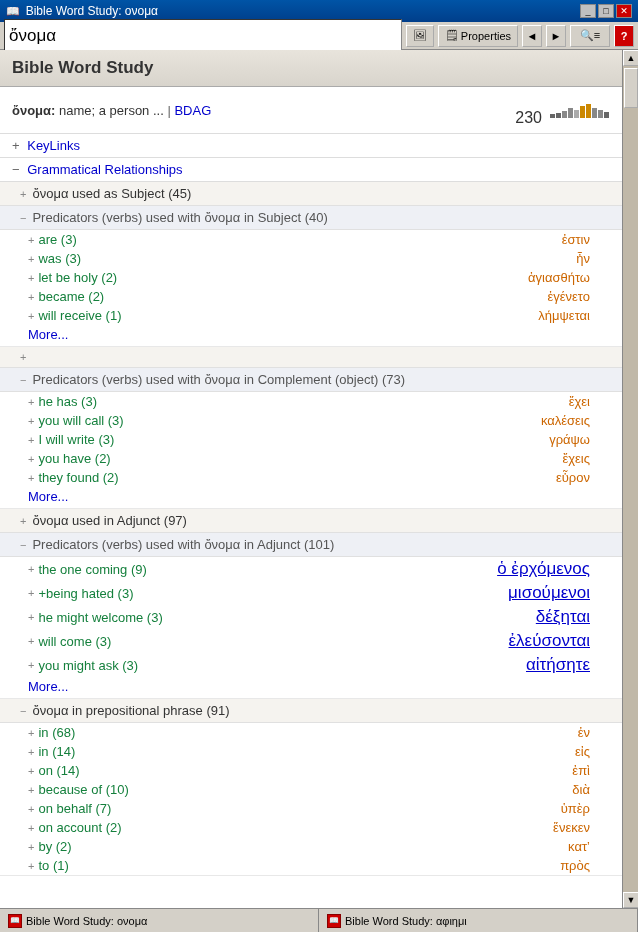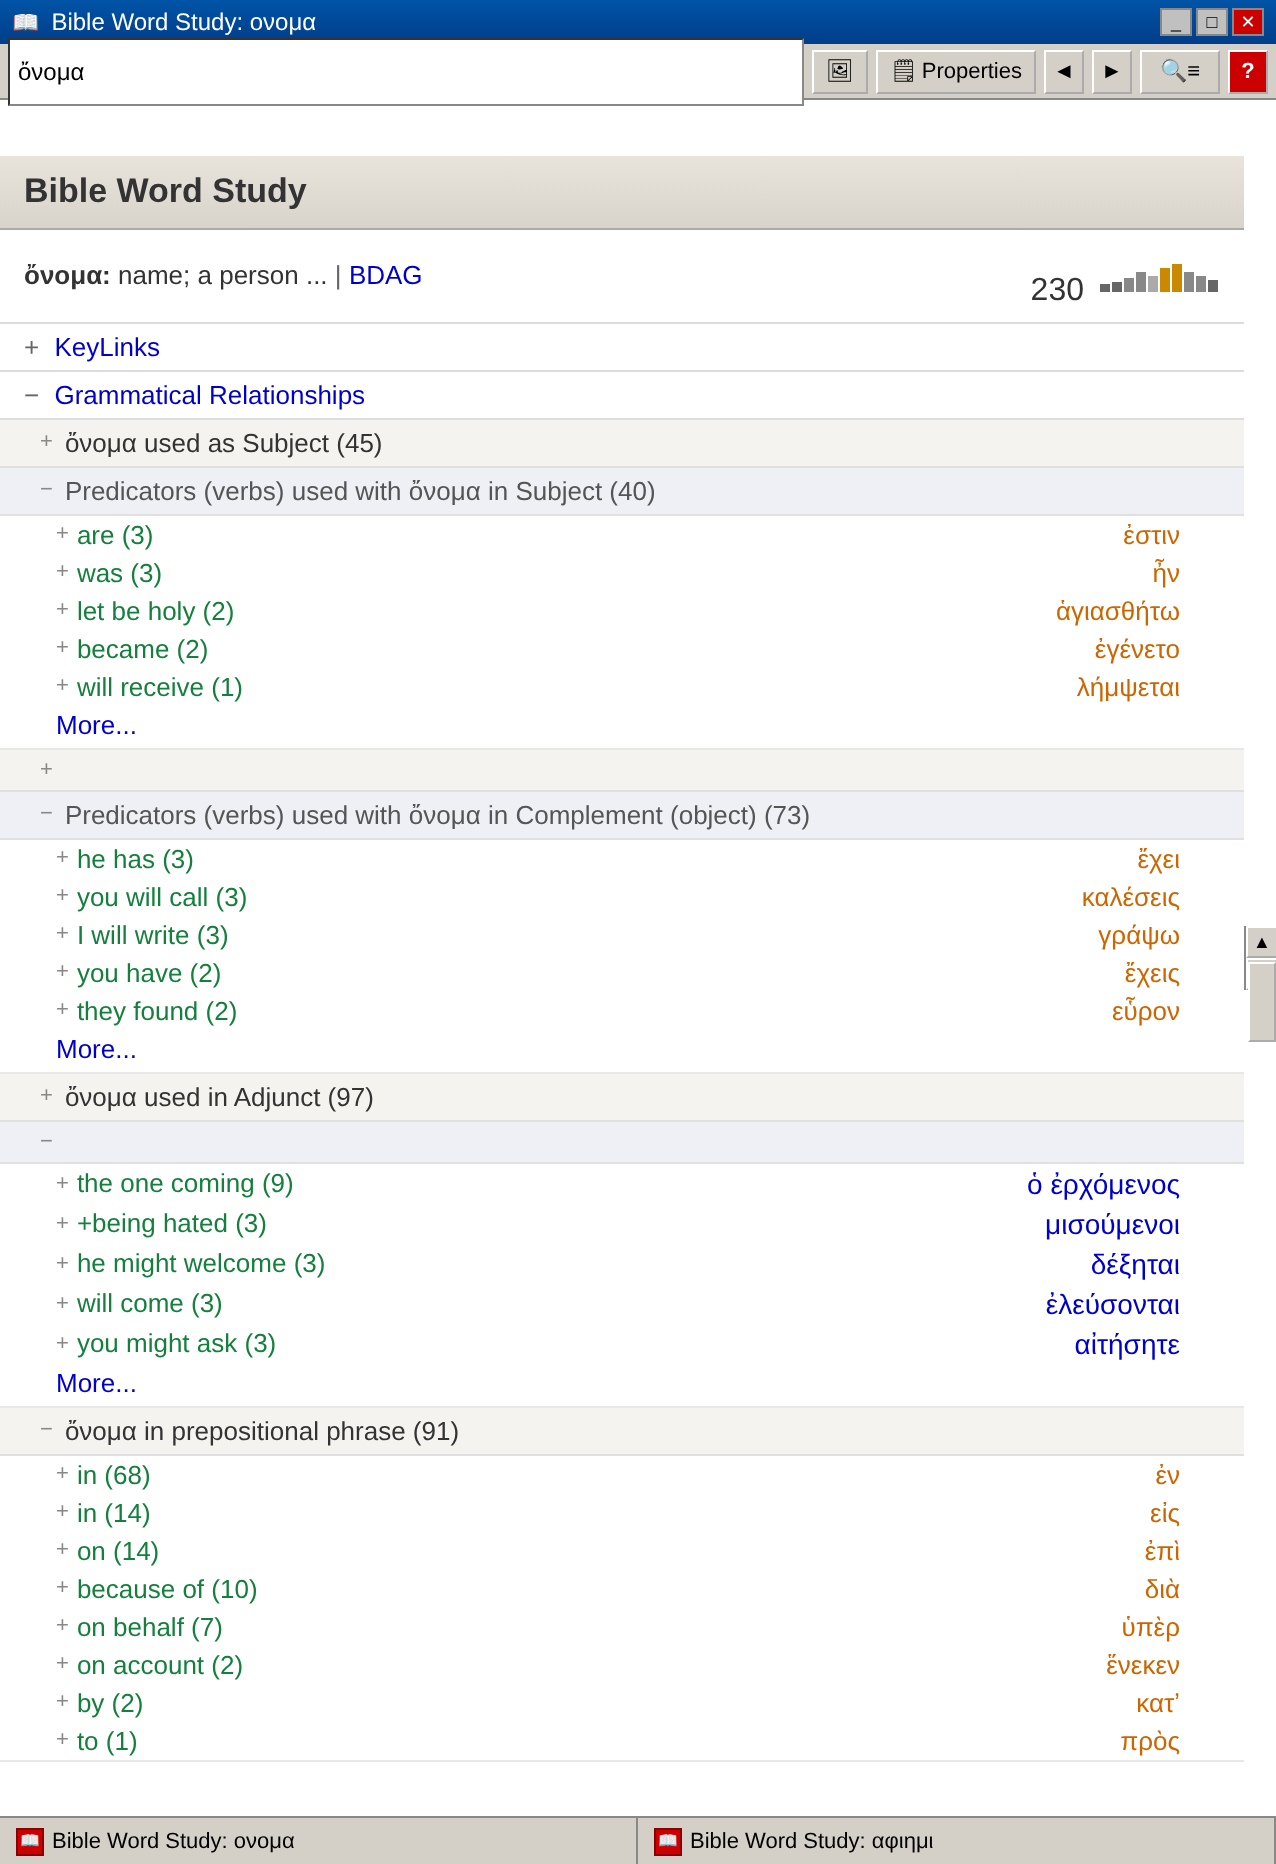--- a/index.html
+++ b/index.html
@@ -37,21 +37,21 @@
       align-items: center;
       gap: 4px;
       height: 28px;
     }
     .toolbar-input {
       flex: 1;
       height: 32px;
       border: 1px inset #888;
       background: white;
       padding: 16px 4px;
-      font-size: 12px;
+      font-size: 17px;
     }
     .toolbar-btn {
       background: #d4d0c8;
       border: 1px outset #fff;
       height: 22px;
       padding: 0 6px;
       font-size: 11px;
       cursor: pointer;
       display: flex; align-items: center; gap: 2px;
       white-space: nowrap;
@@ -62,21 +62,20 @@
       width: 20px; height: 22px;
       font-size: 11px;
       cursor: pointer;
       display: flex; align-items: center; justify-content: center;
     }
 
     
     .main-container {
       display: flex;
       height: calc(932px - 22px - 28px - 24px);
-      align-items: center;
     }
 
     
     .content-panel {
       flex: 1;
       background: white;
       overflow-y: auto;
       padding: 0;
     }
 
@@ -205,21 +204,21 @@
     .predicators-title { color: #555; font-size: 13px; }
 
     .item-row {
       padding: 2px 12px 2px 28px;
       display: flex;
       align-items: center;
     }
     .item-toggle { color: #888; margin-right: 4px; font-size: 11px; }
     .item-label { color: #15803d; font-size: 13px; text-decoration: none; cursor: pointer; }
     .item-greek { margin-left: auto; color: #cc6600; font-size: 13px; padding-right: 20px; }
-    .item-greek-blue { margin-left: auto; color: #0000cc; font-size: 14px; padding-right: 20px; }
+    .item-greek-blue { margin-left: auto; color: #0000cc; font-size: 17px; padding-right: 20px; text-decoration: underline; }
 
     .more-link {
       padding: 2px 12px 4px 28px;
       color: #0000cc;
       font-size: 13px;
       cursor: pointer;
     }
   </style>
 </head>
 <body>
@@ -367,20 +366,21 @@
     </div>
 
     <div class="content-section">
       <div class="subsection-header">
         <span class="subsection-toggle">+</span>
         <span class="subsection-title">ὄνομα used in Adjunct (97)</span>
       </div>
 
       <div class="predicators-header">
         <span class="predicators-toggle">−</span>
+        <span class="predicators-title">Predicators (verbs) used with ὄνομα in Adjunct (101)</span>
       </div>
 
       <div class="item-row">
         <span class="item-toggle">+</span>
         <a class="item-label">the one coming (9)</a>
         <span class="item-greek-blue">ὁ ἐρχόμενος</span>
       </div>
       <div class="item-row">
         <span class="item-toggle">+</span>
         <a class="item-label">+being hated (3)</a>

